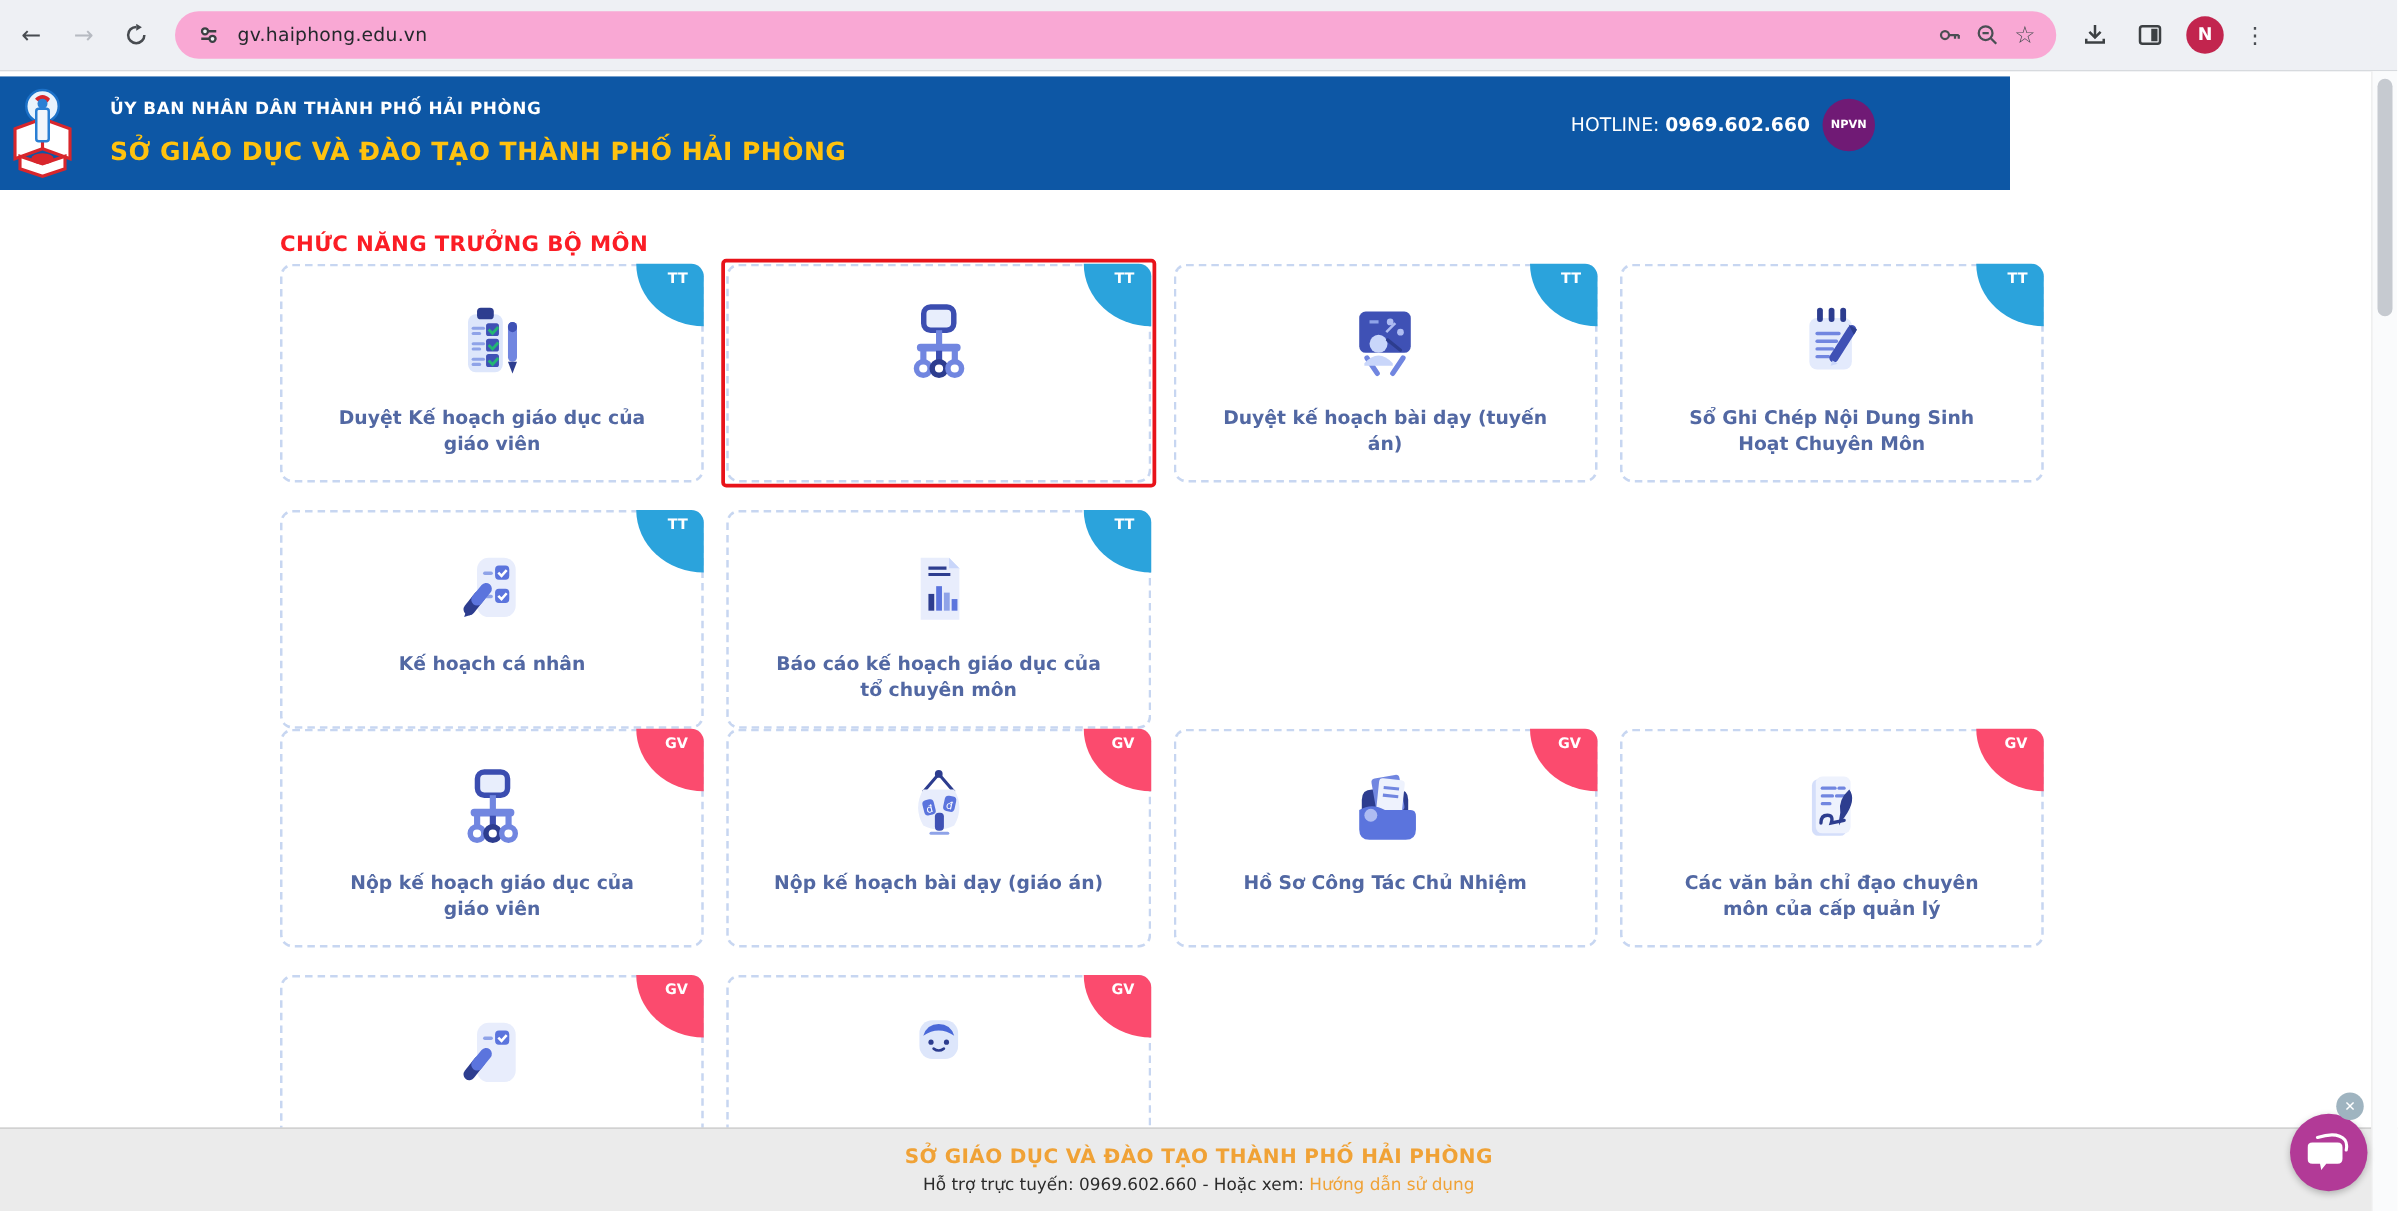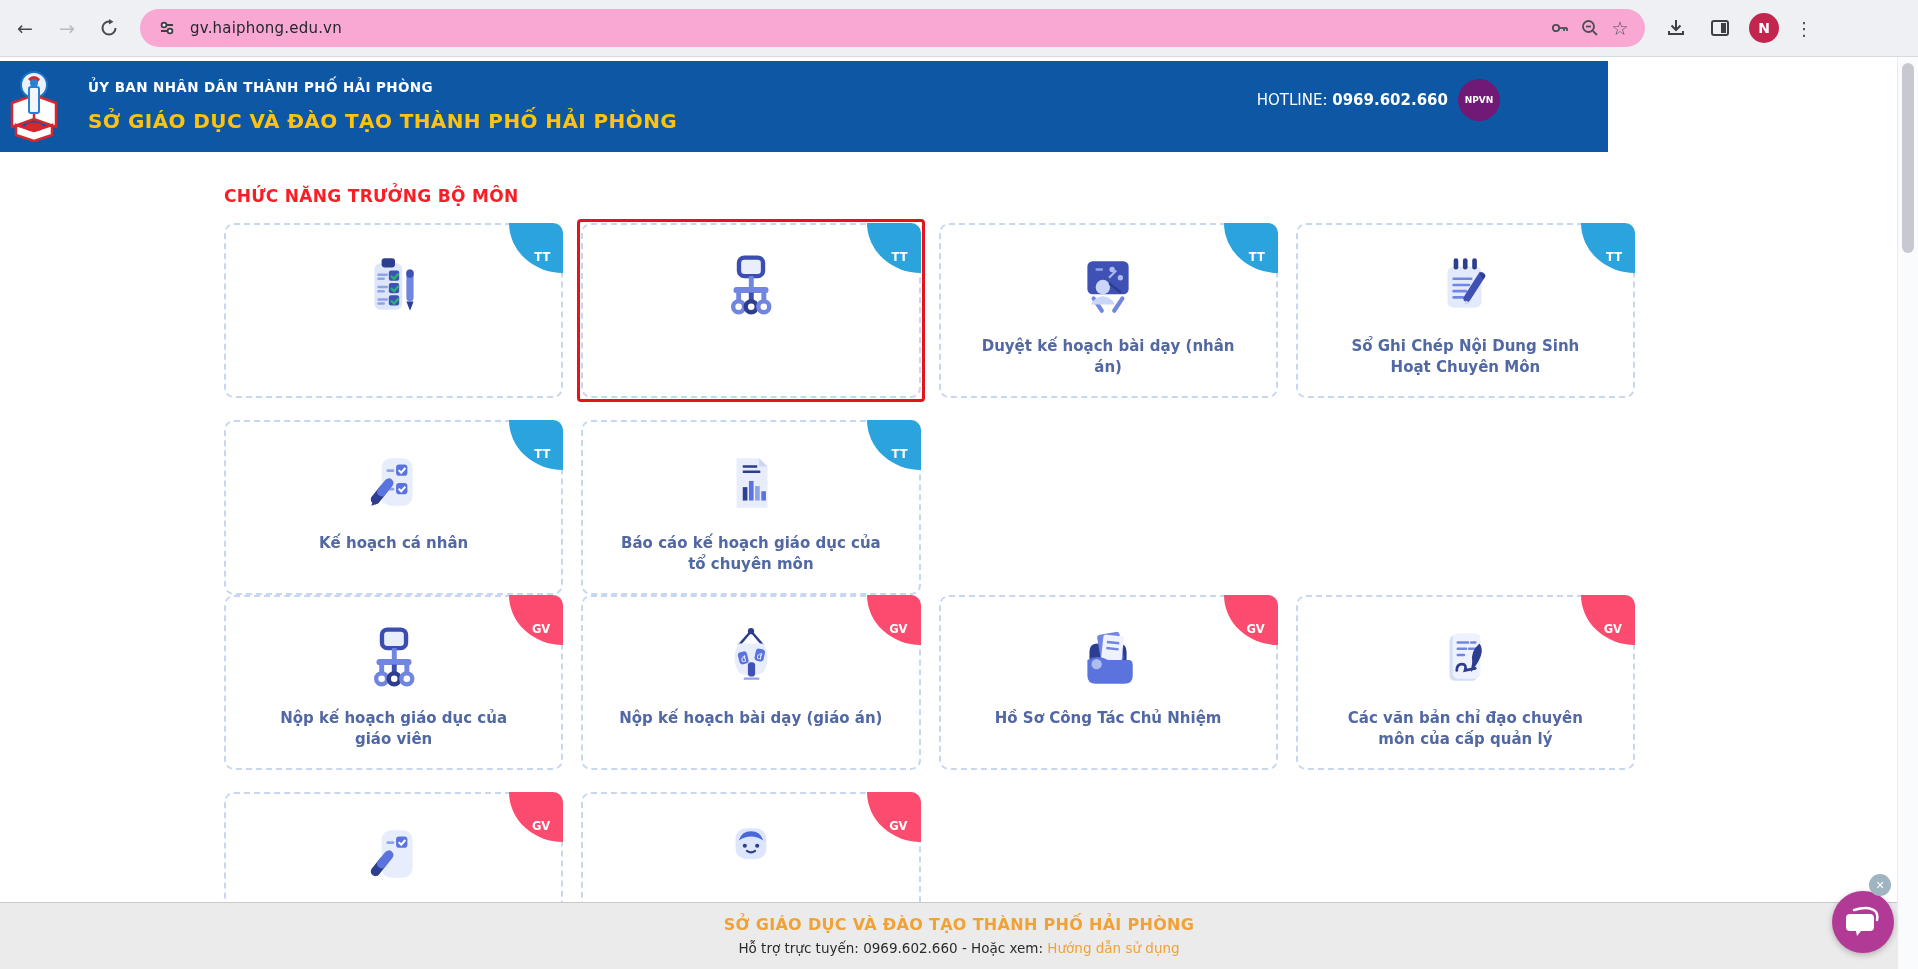--- a/index.html
+++ b/index.html
@@ -29,28 +29,28 @@
   .hotline b { font-weight:bold; }
   .user-badge { position:absolute; right:108px; top:18px; width:42px; height:42px; border-radius:50%; color:#fff; font-size:9px; font-weight:bold; display:flex; align-items:center; justify-content:center; cursor:pointer; }
 
   
   .scrollbar { position:absolute; right:0; top:57px; width:21px; height:912px; background:#fafbfc; border-left:1px solid #ececec; z-index:60; }
   .scroll-thumb { position:absolute; left:4px; top:6px; width:12px; height:190px; border-radius:6px; background:#c6cad0; }
 
   
   .content { position:absolute; left:224px; top:152px; width:1411px; z-index:5; }
   .sec-title { color:#fb1d25; font-size:17px; font-weight:bold; letter-spacing:.3px; }
-  .sec-title.first { margin-top:34px; margin-bottom:17px; }
+  .sec-title.first { margin-top:34px; margin-bottom:5px; }
   .sec-title.second { margin-top:20px; margin-bottom:14px; }
   .grid { display:grid; grid-template-columns:repeat(4,1fr); column-gap:18px; row-gap:22px; }
   .card { position:relative; height:175px; border:2px dashed #c7d6f1; border-radius:10px; background:#ffffff; cursor:pointer; overflow:visible; }
   .card-inner { position:absolute; inset:0; overflow:hidden; border-radius:9px; }
   .icon-zone { margin-top:25px; height:72px; display:flex; align-items:center; justify-content:center; }
   .card-label { margin:14px 34px 0; text-align:center; font-size:15px; font-weight:bold; color:#5268a3; line-height:1.42; }
-  .corner-badge { position:absolute; top:-2px; right:-2px; width:54px; height:50px; border-radius:0 10px 0 100%; color:#ffffff; font-size:11.5px; font-weight:bold; display:flex; padding:27px 13px 0 0; justify-content:flex-end; z-index:3; }
+  .corner-badge { position:absolute; top:-2px; right:-2px; width:54px; height:50px; border-radius:0 10px 0 100%; color:#ffffff; font-size:11.5px; font-weight:bold; display:flex; padding:4px 13px 0 0; justify-content:flex-end; z-index:3; }
   .corner-badge.tt { background:#2ba3dc; }
   .corner-badge.gv { background:#fb4b6e; }
   .highlight-ring { position:absolute; inset:-6px; border:3px solid #e8131a; border-radius:4px; pointer-events:none; z-index:4; }
 
   
   .page-footer { position:absolute; left:0; bottom:0; width:1918px; height:67px; background:#ebebeb; border-top:1px solid #c9c9c9; z-index:50; text-align:center; }
   .ft-title { margin-top:12px; color:#f0a236; font-size:16px; font-weight:bold; letter-spacing:.3px; }
   .ft-line2 { margin-top:6px; font-size:13.5px; color:#2b2b2b; }
   .ft-link { color:#f0a236; cursor:pointer; }
 
@@ -163,20 +163,21 @@
                 <rect x="27" y="29" width="10" height="10" rx="2" fill="#3f51b5"></rect>
                   <path d="M29 34 l3 3 l4.5 -5" stroke="#22b573" stroke-width="2.2" fill="none"></path>
                 <rect x="27" y="41" width="10" height="10" rx="2" fill="#3f51b5"></rect>
                   <path d="M29 46 l3 3 l4.5 -5" stroke="#22b573" stroke-width="2.2" fill="none"></path>
               </g>
               <rect x="44" y="16" width="7" height="31" rx="3.5" fill="#7186e0"></rect>
               <rect x="44" y="16" width="7" height="8" rx="3.5" fill="#3f51b5"></rect>
               <path d="M44 47 L47.5 56 L51 47 Z" fill="#2d3d8f"></path>
             </svg>
           </div>
+          <div class="card-label">Duyệt Kế hoạch giáo dục của giáo viên</div>
         </div>
         <div class="corner-badge tt">TT</div>
       </div>
 
       <div class="card">
         <div class="highlight-ring"></div>
         <div class="card-inner">
           <div class="icon-zone">
             <svg width="70" height="66" viewBox="0 0 64 60">
               <rect x="21" y="4" width="22" height="17" rx="5" fill="#e8eefc" stroke="#3b4db0" stroke-width="4"></rect>
@@ -203,21 +204,21 @@
                 <circle cx="44" cy="24" r="2.6" fill="#aebcf2"></circle>
               <line x1="33" y1="24" x2="40" y2="17" stroke="#aebcf2" stroke-width="2"></line>
               <line x1="20" y1="16" x2="27" y2="16" stroke="#8fa3e8" stroke-width="2.4"></line>
               <path d="M18 44 L26 56" stroke="#7186e0" stroke-width="4" stroke-linecap="round"></path>
               <path d="M46 44 L38 56" stroke="#7186e0" stroke-width="4" stroke-linecap="round"></path>
               <circle cx="27" cy="33" r="7" fill="#c9d6fa"></circle>
               <path d="M16 48 q11 -12 22 0 l0 2 l-22 0 Z" fill="#c9d6fa"></path>
               <path d="M34 30 L44 38" stroke="#2d3d8f" stroke-width="2.6" stroke-linecap="round"></path>
             </svg>
           </div>
-          <div class="card-label">Duyệt kế hoạch bài dạy (nhân án)</div>
+          <div class="card-label">Duyệt kế hoạch bài dạy (tuyến án)</div>
         </div>
         <div class="corner-badge tt">TT</div>
       </div>
 
       <div class="card">
         <div class="card-inner">
           <div class="icon-zone">
             <svg width="66" height="66" viewBox="0 0 64 64">
               <rect x="15" y="13" width="33" height="40" rx="6" fill="#e3eafc"></rect>
               <rect x="21" y="5" width="4.5" height="11" rx="2.2" fill="#2d3d8f"></rect>

